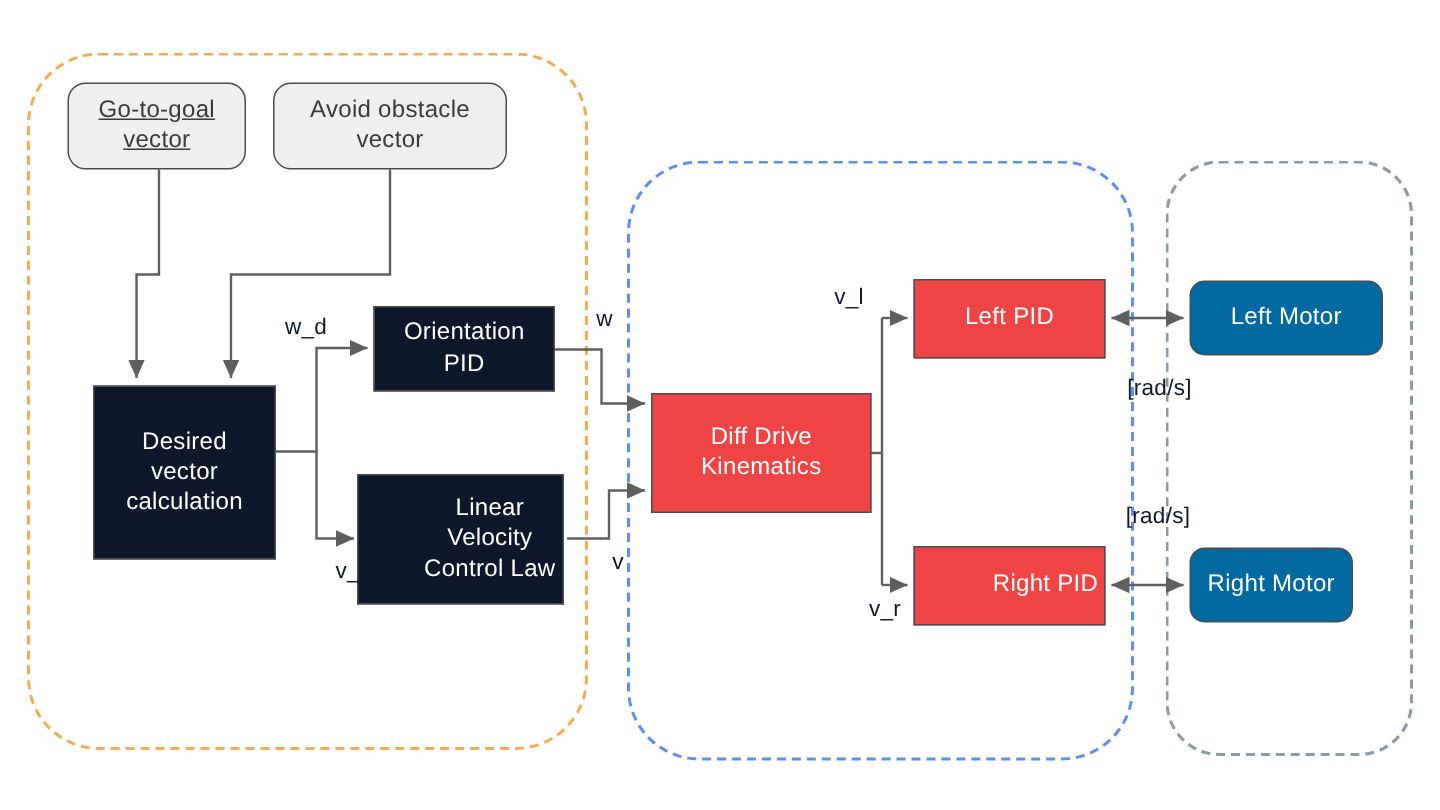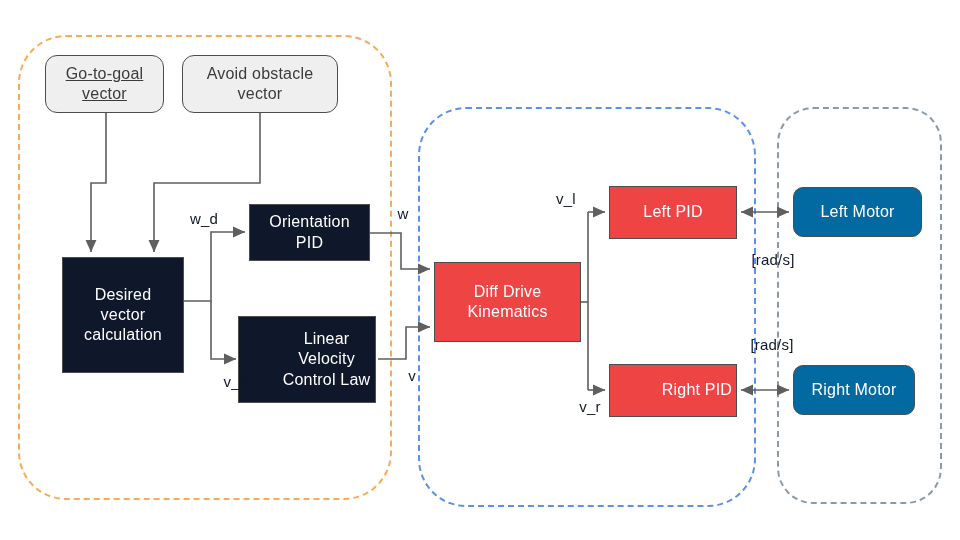--- a/index.html
+++ b/index.html
@@ -119,21 +119,21 @@
   </div>
 
   <div class="node blue" style="left:609px; top:364px; width:128px; height:53px;padding-left:48px;">
     <span class="lbl">Right PID</span>
   </div>
 
   <div class="node steel" style="left:793px; top:187px; width:129px; height:50px;">
     <span class="lbl">Left Motor</span>
   </div>
 
-  <div class="node steel" style="left:793px; top:365px; width:122px; height:50px;">
+  <div class="node steel" style="left:793px; top:365px; width:109px; height:50px;">
     <span class="lbl">Right Motor</span>
   </div>
 
   <div class="edge-label" style="left:204px; top:218px;">w_d</div>
   <div class="edge-label" style="left:204px; top:381px;margin-left:32px;">v_d</div>
   <div class="edge-label" style="left:403px; top:213px;">w</div>
   <div class="edge-label" style="left:412px; top:375px;">v</div>
   <div class="edge-label" style="left:566px; top:198px;">v_l</div>
   <div class="edge-label" style="left:566px; top:406px;margin-left:24px;">v_r</div>
   <div class="edge-label" style="left:773px; top:259px;">[rad/s]</div>

